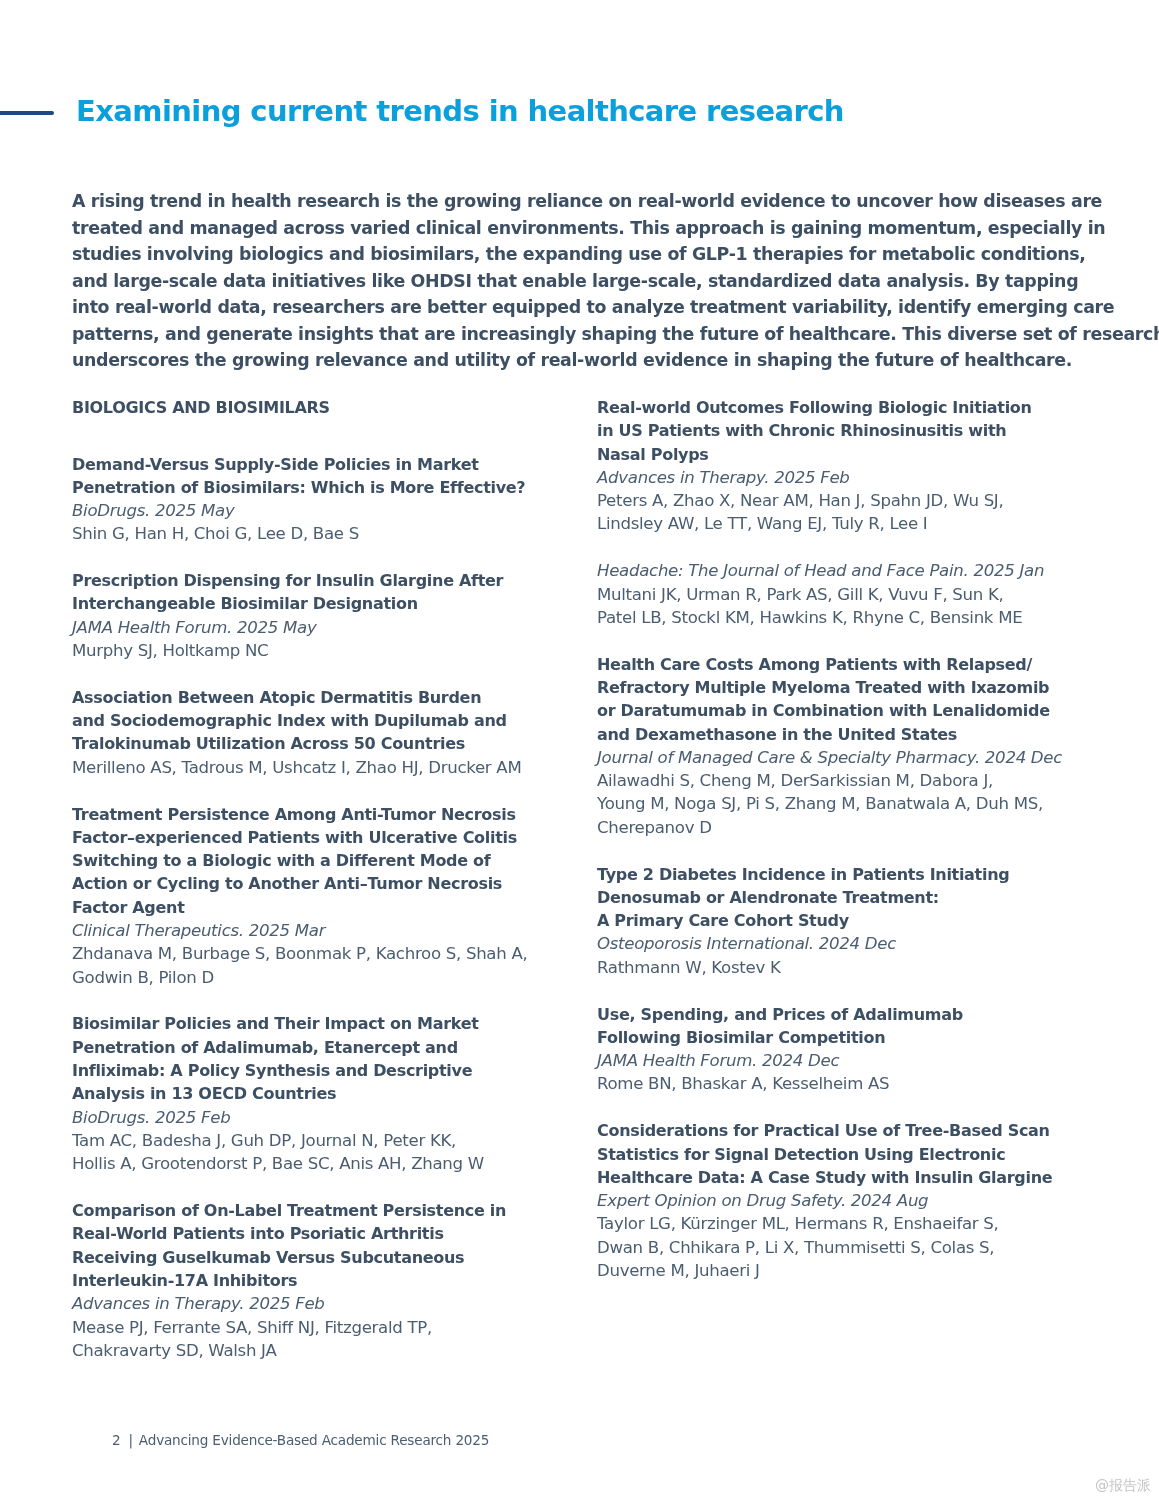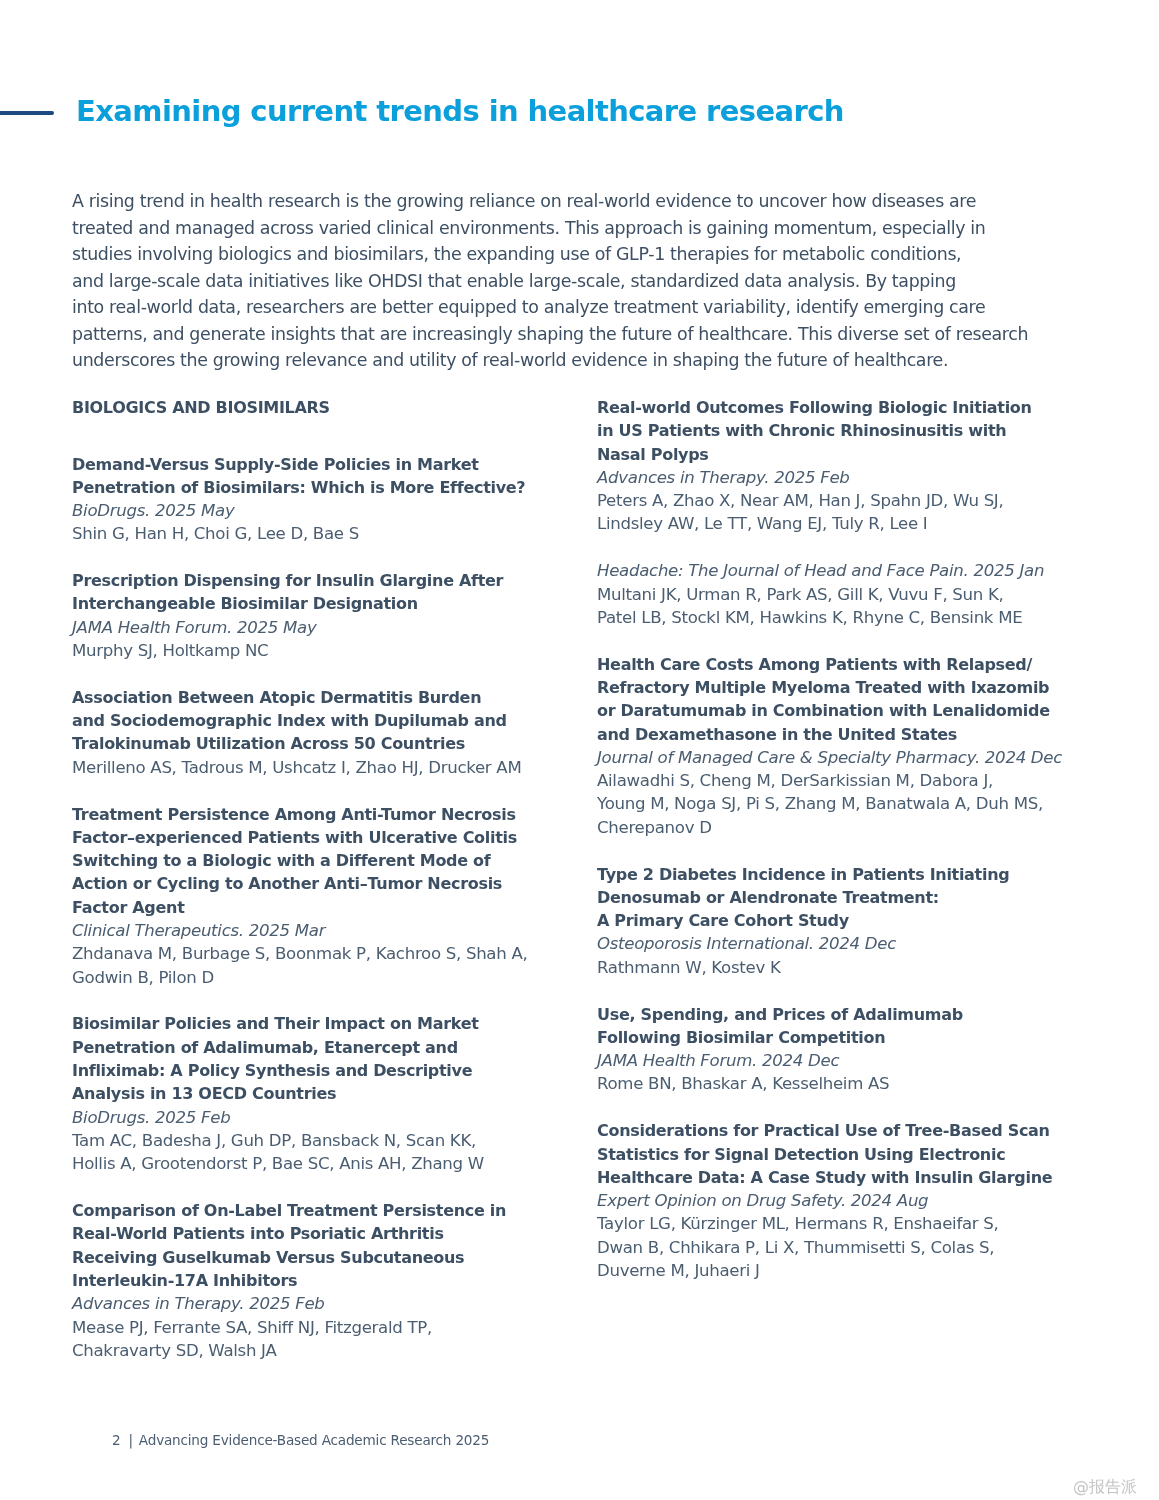--- a/index.html
+++ b/index.html
@@ -40,21 +40,21 @@
       position: absolute;
       left: 72px;
       top: 188px;
       width: 1020px;
       margin: 0;
       font-size: 17.4px;
       line-height: 26.5px;
       letter-spacing: -0.35px;
       color: #3d4f63;
     }
-    .intro span { display: block; white-space: nowrap; }
+    .intro span { display: block; white-space: nowrap; font-weight: bold; }
     .col {
       position: absolute;
       top: 396px;
       width: 500px;
     }
     .col-left { left: 72px; }
     .col-right { left: 597px; }
     .section-heading {
       font-weight: bold;
       font-size: 16px;
@@ -90,23 +90,23 @@
       top: 1432px;
       font-size: 13.6px;
       letter-spacing: -0.2px;
       color: #4b5d70;
       white-space: nowrap;
       margin-left: 40px;
     }
     .footer .sep { margin: 0 6px 0 8px; }
     .watermark {
       position: absolute;
-      right: 22px;
+      right: 8px;
       top: 1477px;
-      font-size: 16px;
+      font-size: 14px;
       color: #c4c4c4;
       white-space: nowrap;
       margin-left: 21px;
     }
   </style>
 </head>
 <body>
 
 <div class="accent-rule"></div>
 <h1 class="page-title">Examining current trends in healthcare research</h1>
@@ -174,21 +174,21 @@
 
   <div class="citation">
     <div class="title">
       <span>Biosimilar Policies and Their Impact on Market</span>
       <span>Penetration of Adalimumab, Etanercept and</span>
       <span>Infliximab: A Policy Synthesis and Descriptive</span>
       <span>Analysis in 13 OECD Countries</span>
     </div>
     <div class="journal">BioDrugs. 2025 Feb</div>
     <div class="authors">
-      <span>Tam AC, Badesha J, Guh DP, Bansback N, Scan KK,</span>
+      <span>Tam AC, Badesha J, Guh DP, Journal N, Peter KK,</span>
       <span>Hollis A, Grootendorst P, Bae SC, Anis AH, Zhang W</span>
     </div>
   </div>
 
   <div class="citation">
     <div class="title">
       <span>Comparison of On-Label Treatment Persistence in</span>
       <span>Real-World Patients into Psoriatic Arthritis</span>
       <span>Receiving Guselkumab Versus Subcutaneous</span>
       <span>Interleukin-17A Inhibitors</span>

